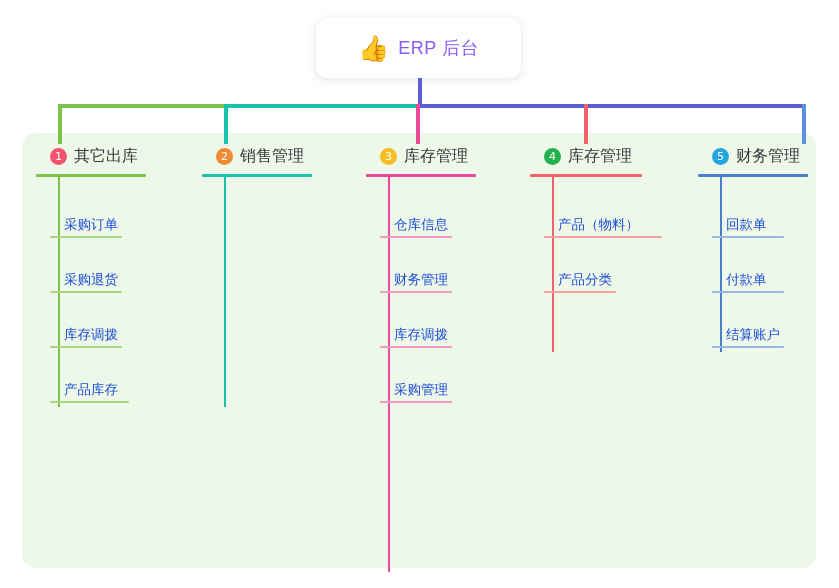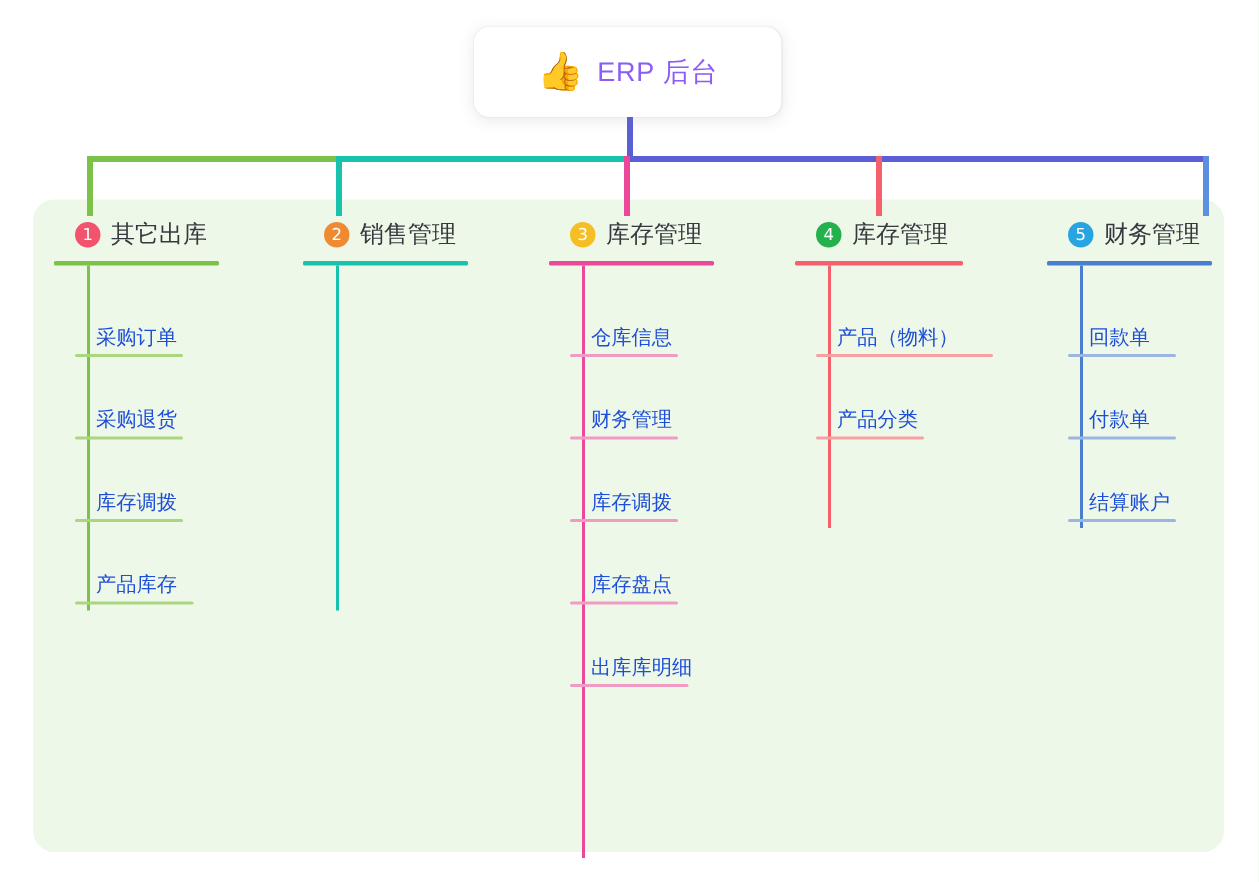--- a/index.html
+++ b/index.html
@@ -140,26 +140,22 @@
         </div>
         <div class="leaf">
           <span class="leaf-label">财务管理</span>
           <div class="leaf-rule" style="background: rgb(240, 155, 196); width: 72px;"></div>
         </div>
         <div class="leaf">
           <span class="leaf-label">库存调拨</span>
           <div class="leaf-rule" style="background: rgb(240, 155, 196); width: 72px;"></div>
         </div>
         <div class="leaf">
-          <span class="leaf-label">库存盘点</span>
-          <div class="leaf-rule" style="background: rgb(240, 155, 196); width: 72px;"></div>
-        </div>
-        <div class="leaf">
-          <span class="leaf-label">出库库明细</span>
-          <div class="leaf-rule" style="background: rgb(240, 155, 196); width: 79px;"></div>
+          <span class="leaf-label">采购管理</span>
+          <div class="leaf-rule" style="background: rgb(240, 155, 196); width: 72px;"></div>
         </div>
       </div>
   </div>
 
   <div class="col" id="col-4">
     <div class="col-head">
       <span class="badge" style="background: rgb(34, 177, 76);">4</span>
       <span class="col-title">库存管理</span>
     </div>
     <div class="head-rule" style="background: rgb(244, 96, 108);"></div>

